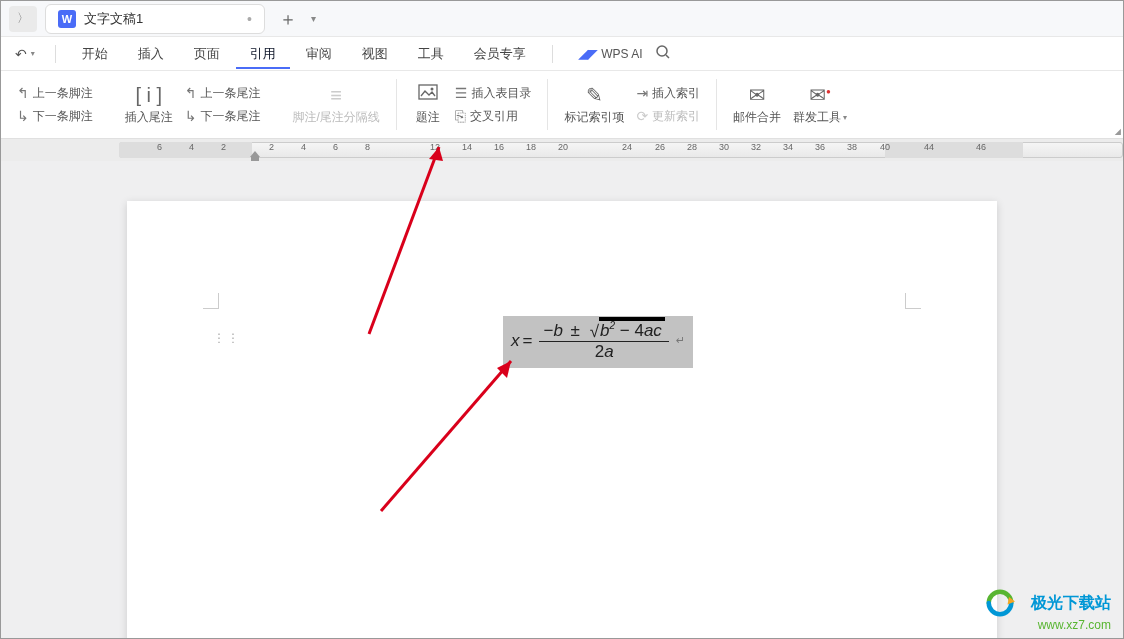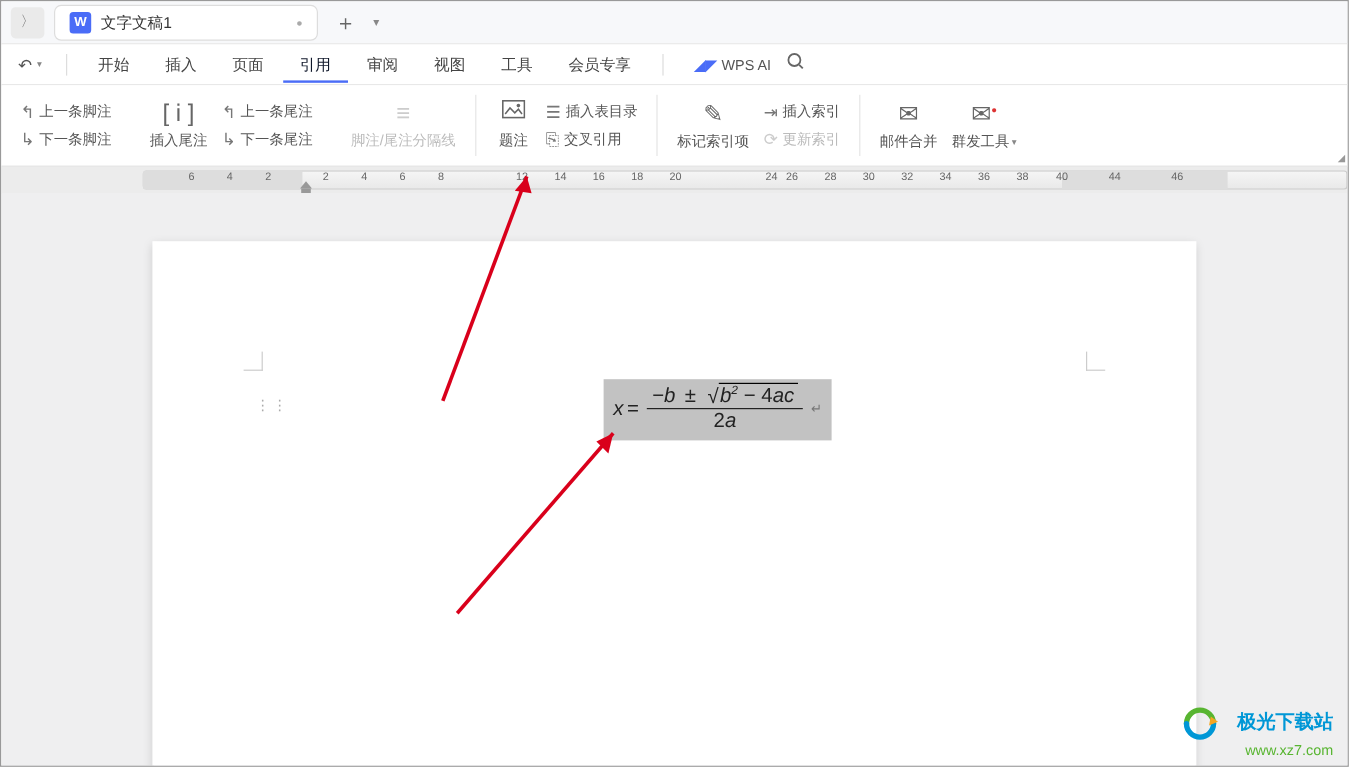--- a/index.html
+++ b/index.html
@@ -50,21 +50,21 @@
 .page-corner-tl { position:absolute; top:92px; left:76px; width:16px; height:16px; border-right:1px solid #ccc; border-bottom:1px solid #ccc;}
 .page-corner-tr { position:absolute; top:92px; right:76px; width:16px; height:16px; border-left:1px solid #ccc; border-bottom:1px solid #ccc;}
 .drag-handle { position:absolute; top:130px; left:86px; color:#aaa; font-size:12px; letter-spacing:2px;}
 .drag-handle::before { content:"⋮⋮"; }
 
 .equation-box { position:absolute; top:115px; left:376px; background:#c2c2c2; padding:4px 8px 6px; display:flex; align-items:center; font-family:"Cambria Math","Times New Roman",serif; font-size:17px; color:#222; font-style:italic;}
 .eq-frac { display:inline-flex; flex-direction:column; align-items:center; margin:0 4px;}
 .eq-frac .num { border-bottom:1px solid #222; padding:0 4px;}
 .eq-frac .den { padding:0 4px;}
 .eq-sqrt { position:relative; padding-left:2px;}
-.eq-sqrt .rad { border-top:1px solid #000000; padding:0 3px 0 1px;}
+.eq-sqrt .rad { border-top:4px solid #000000; padding:0 3px 0 1px;}
 .eq-sqrt::before { content:"√"; font-style:normal; position:relative; top:1px;}
 .eq-sup { font-size:10px; vertical-align:super;}
 .eq-cursor-end { font-style:normal; color:#777; font-size:11px; margin-left:3px;}
 
 .arrow { position:absolute; pointer-events:none; }
 .arrow-line { stroke:#d9001b; stroke-width:3; fill:none;}
 .arrow-head { fill:#d9001b;}
 
 .watermark { position:absolute; right:12px; bottom:6px; text-align:right; line-height:1.2;}
 .watermark .wm-logo { display:flex; align-items:center; gap:16px; justify-content:flex-end;}
@@ -212,21 +212,21 @@
       <span class="tick-num" style="left: 182px;">4</span>
       <span class="tick-num" style="left: 214px;">6</span>
       <span class="tick-num" style="left: 246px;">8</span>
       <span class="tick-num" style="left: 278px; margin-top: 28px;">10</span>
       <span class="tick-num" style="left: 311px;">12</span>
       <span class="tick-num" style="left: 343px;">14</span>
       <span class="tick-num" style="left: 375px;">16</span>
       <span class="tick-num" style="left: 407px;">18</span>
       <span class="tick-num" style="left: 439px;">20</span>
       <span class="tick-num" style="left: 471px; margin-top: 19px;">22</span>
-      <span class="tick-num" style="left: 503px; margin-left: 16px;">24</span>
+      <span class="tick-num" style="left: 503px;">24</span>
       <span class="tick-num" style="left: 536px;">26</span>
       <span class="tick-num" style="left: 568px;">28</span>
       <span class="tick-num" style="left: 600px;">30</span>
       <span class="tick-num" style="left: 632px;">32</span>
       <span class="tick-num" style="left: 664px;">34</span>
       <span class="tick-num" style="left: 696px;">36</span>
       <span class="tick-num" style="left: 728px;">38</span>
       <span class="tick-num" style="left: 761px;">40</span>
       <span class="tick-num" style="left: 793px; margin-top: 40px;">42</span>
       <span class="tick-num" style="left: 805px; text-align: right;">44</span>

